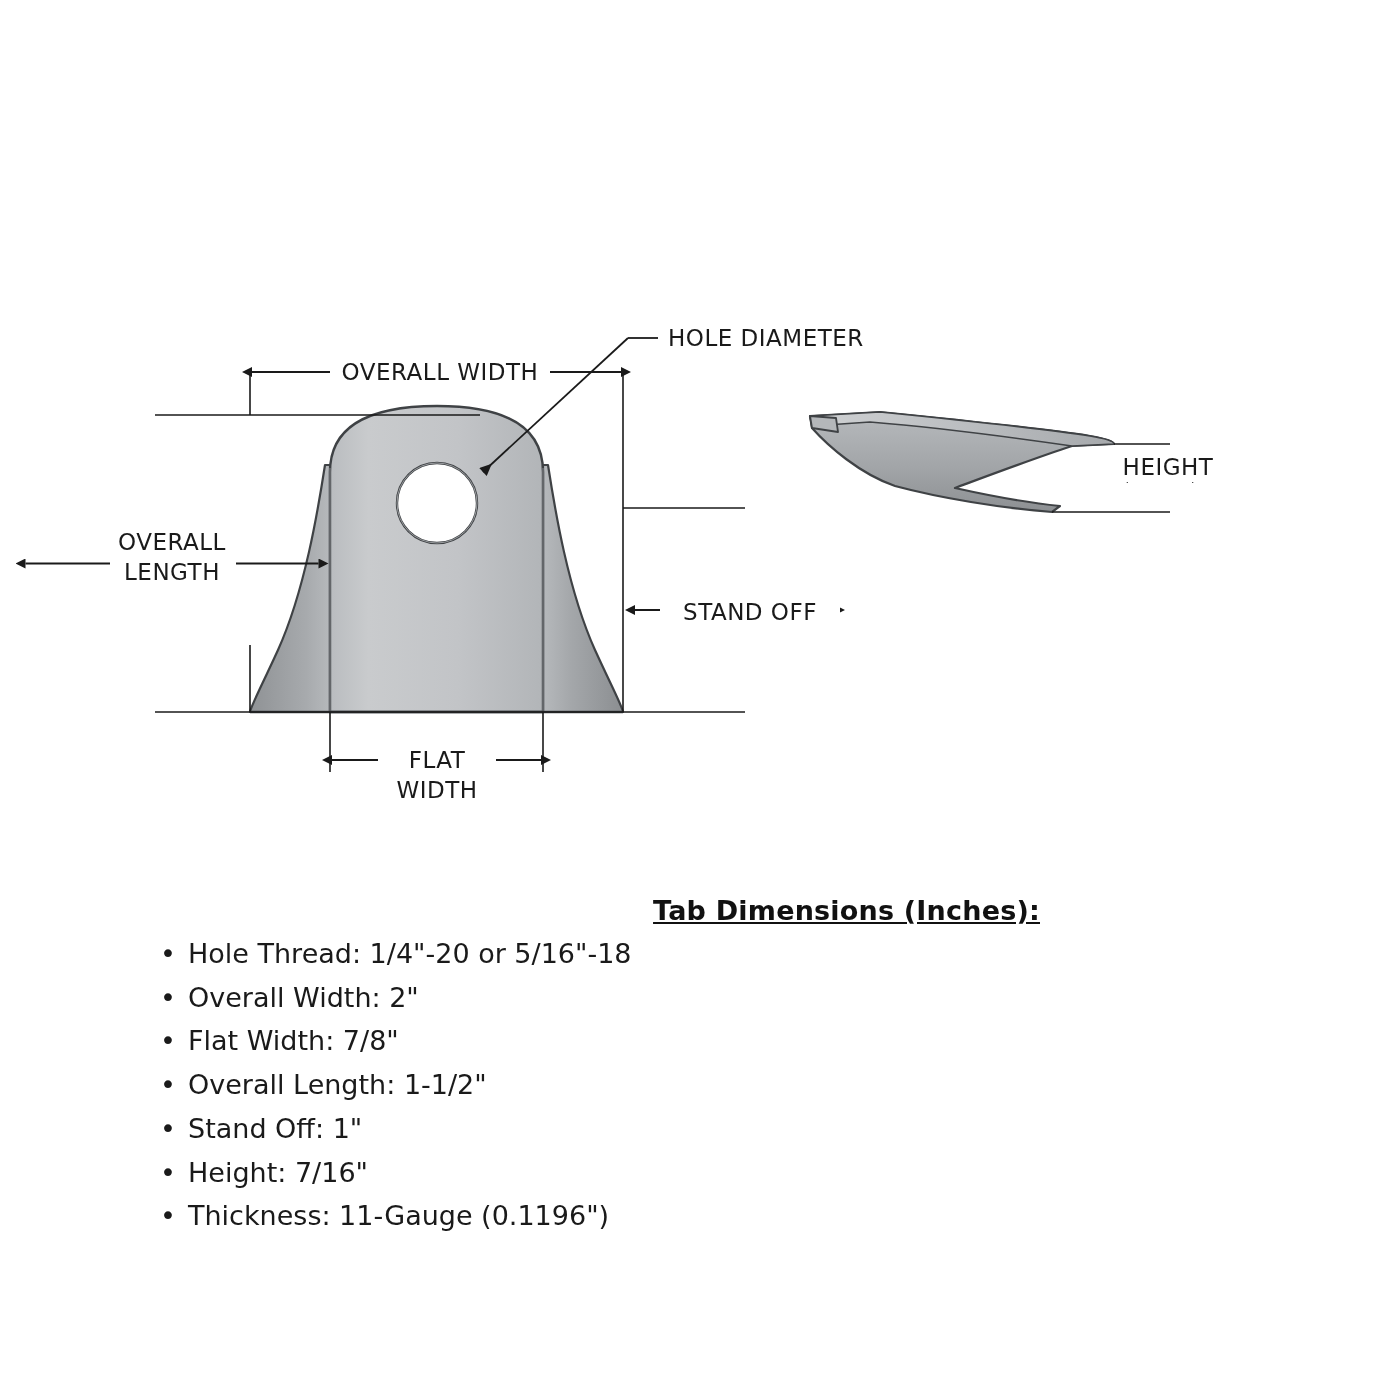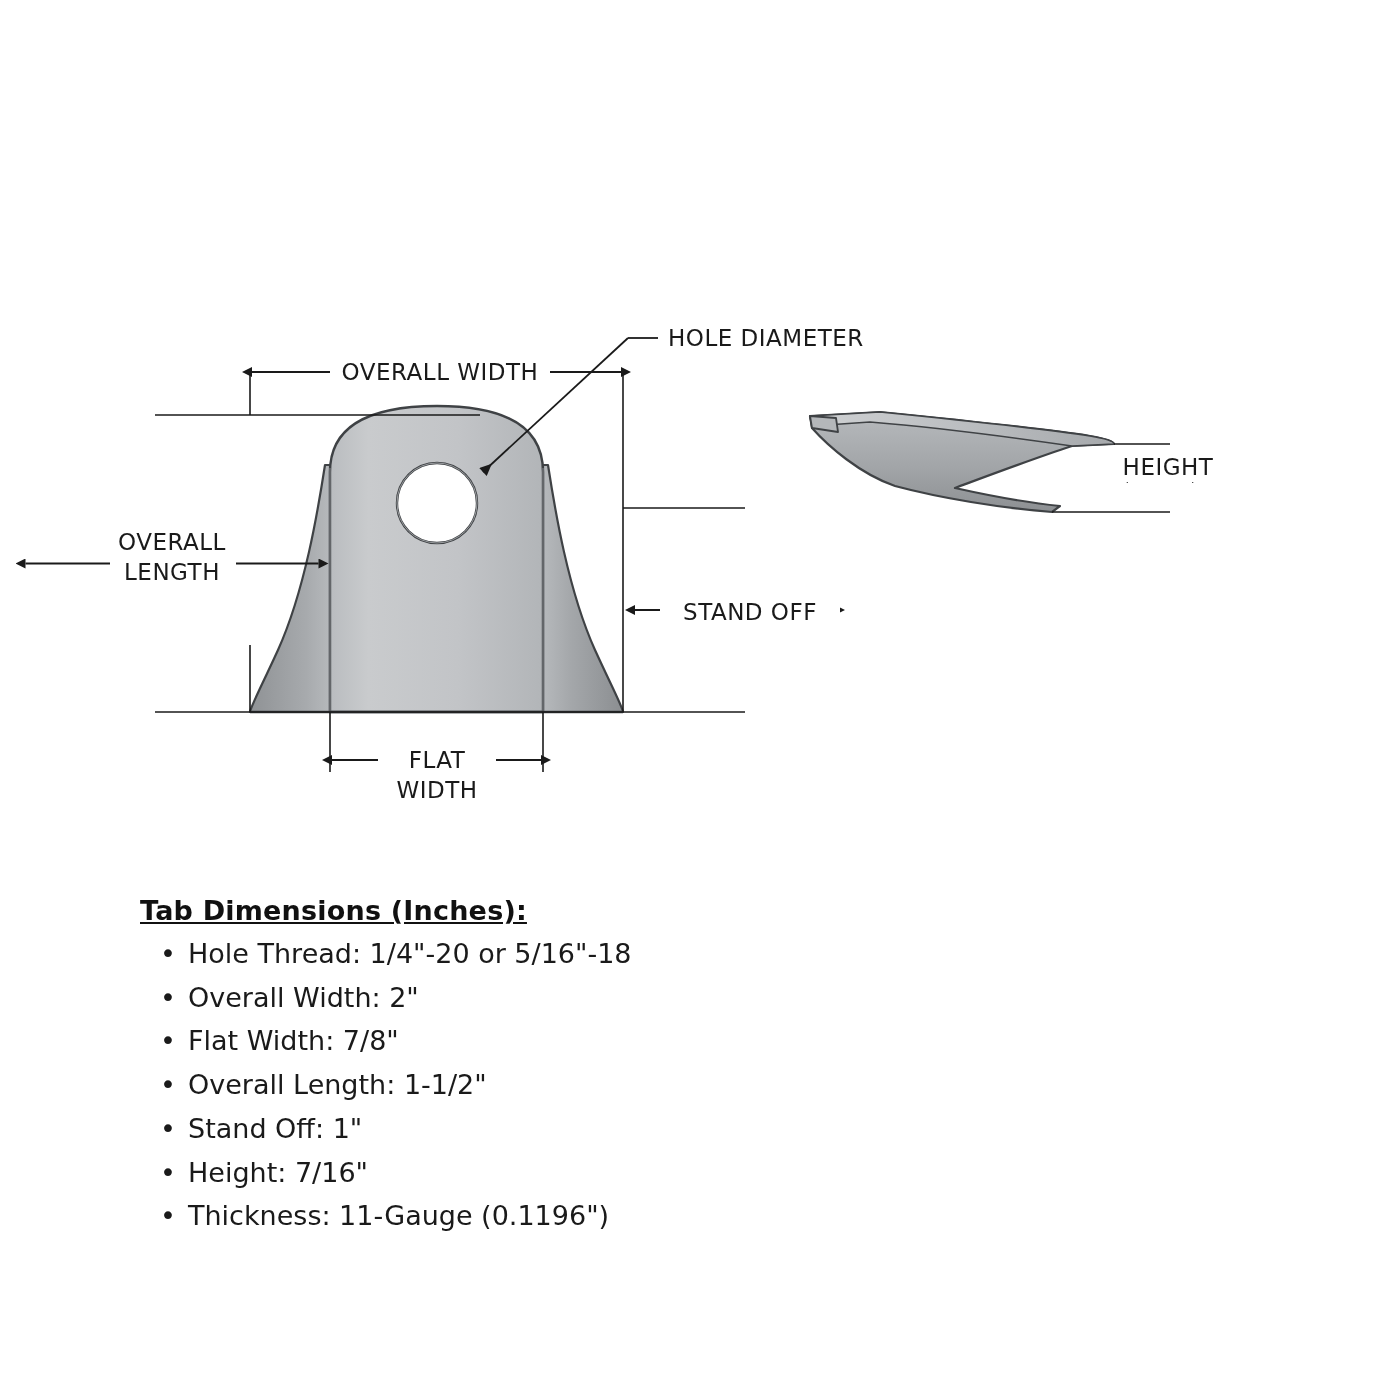--- a/index.html
+++ b/index.html
@@ -45,20 +45,21 @@
     top: 895px;
     width: 900px;
   }
   #spec-title {
     font-size: 27px;
     font-weight: bold;
     text-decoration: underline;
     color: #111;
     margin: 0 0 6px 0;
     letter-spacing: 0.2px;
+    text-align: right;
   }
   #spec-list {
     list-style: none;
     margin: 0;
     padding: 0;
   }
   #spec-list li {
     font-size: 27px;
     line-height: 1.62;
     color: #1a1a1a;

